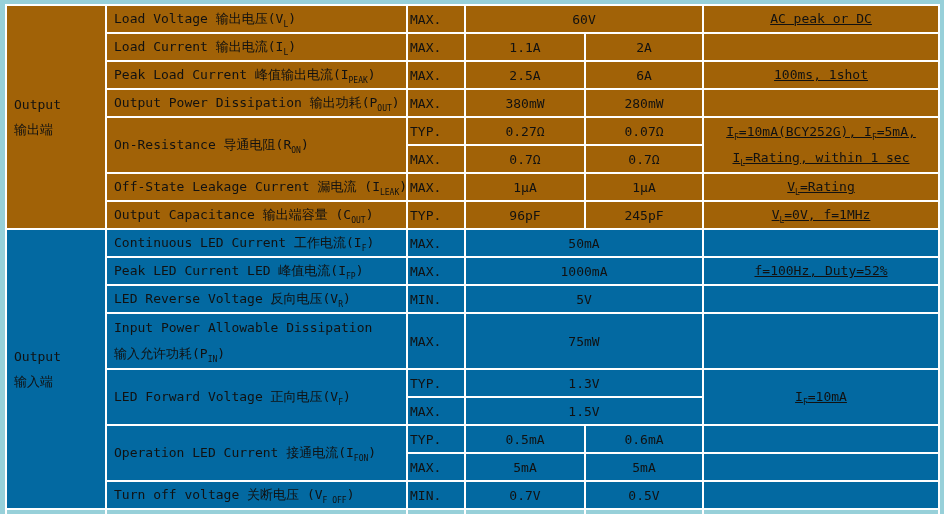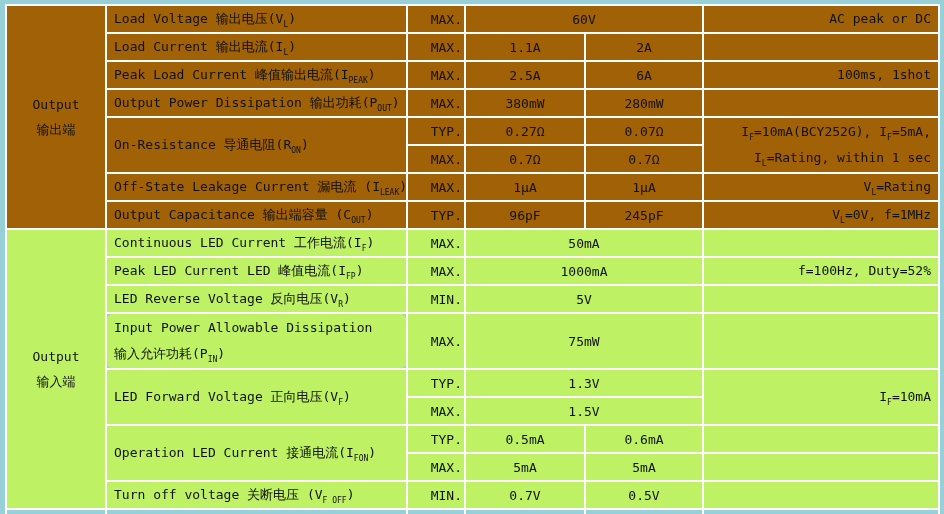--- a/index.html
+++ b/index.html
@@ -18,28 +18,28 @@
   td {
     border:2px solid #ffffff;
     padding:0 7px;
     font-size:13px;
     height:26px;
     vertical-align:middle;
     overflow:hidden;
     white-space:nowrap;
   }
   tbody.output td { background:#a16207; }
-  tbody.input  td { background:#bef264; }
+  tbody.input  td { background:#0369a1; }
   tbody.next   td { background:#97d0d9; height:5px; padding:0; }
-  td.group { text-align:center; line-height:25px; white-space:normal;margin-left:6px; }
+  td.group { line-height:25px; white-space:normal;margin-left:6px; }
   td.param { text-align:left; }
-  td.param.wrap { white-space:normal; line-height:26px;border-radius:9px; }
-  td.type  { text-align:right; padding:0 2px;margin-left:24px; }
+  td.param.wrap { white-space:normal; line-height:26px; }
+  td.type  { text-align:left; padding:0 2px;margin-left:24px; }
   td.val   { text-align:center; }
-  td.cond  { text-align:right; white-space:normal; line-height:26px; }
+  td.cond  { text-align:center; white-space:normal; line-height:26px;text-decoration:underline; }
   tr.tall td { height:54px; }
   sub { font-size:8px; line-height:0; }
 </style>
 </head>
 <body>
 
 <table class="spec">
   <colgroup>
     <col style="width:100px">
       <col style="width:301px">

